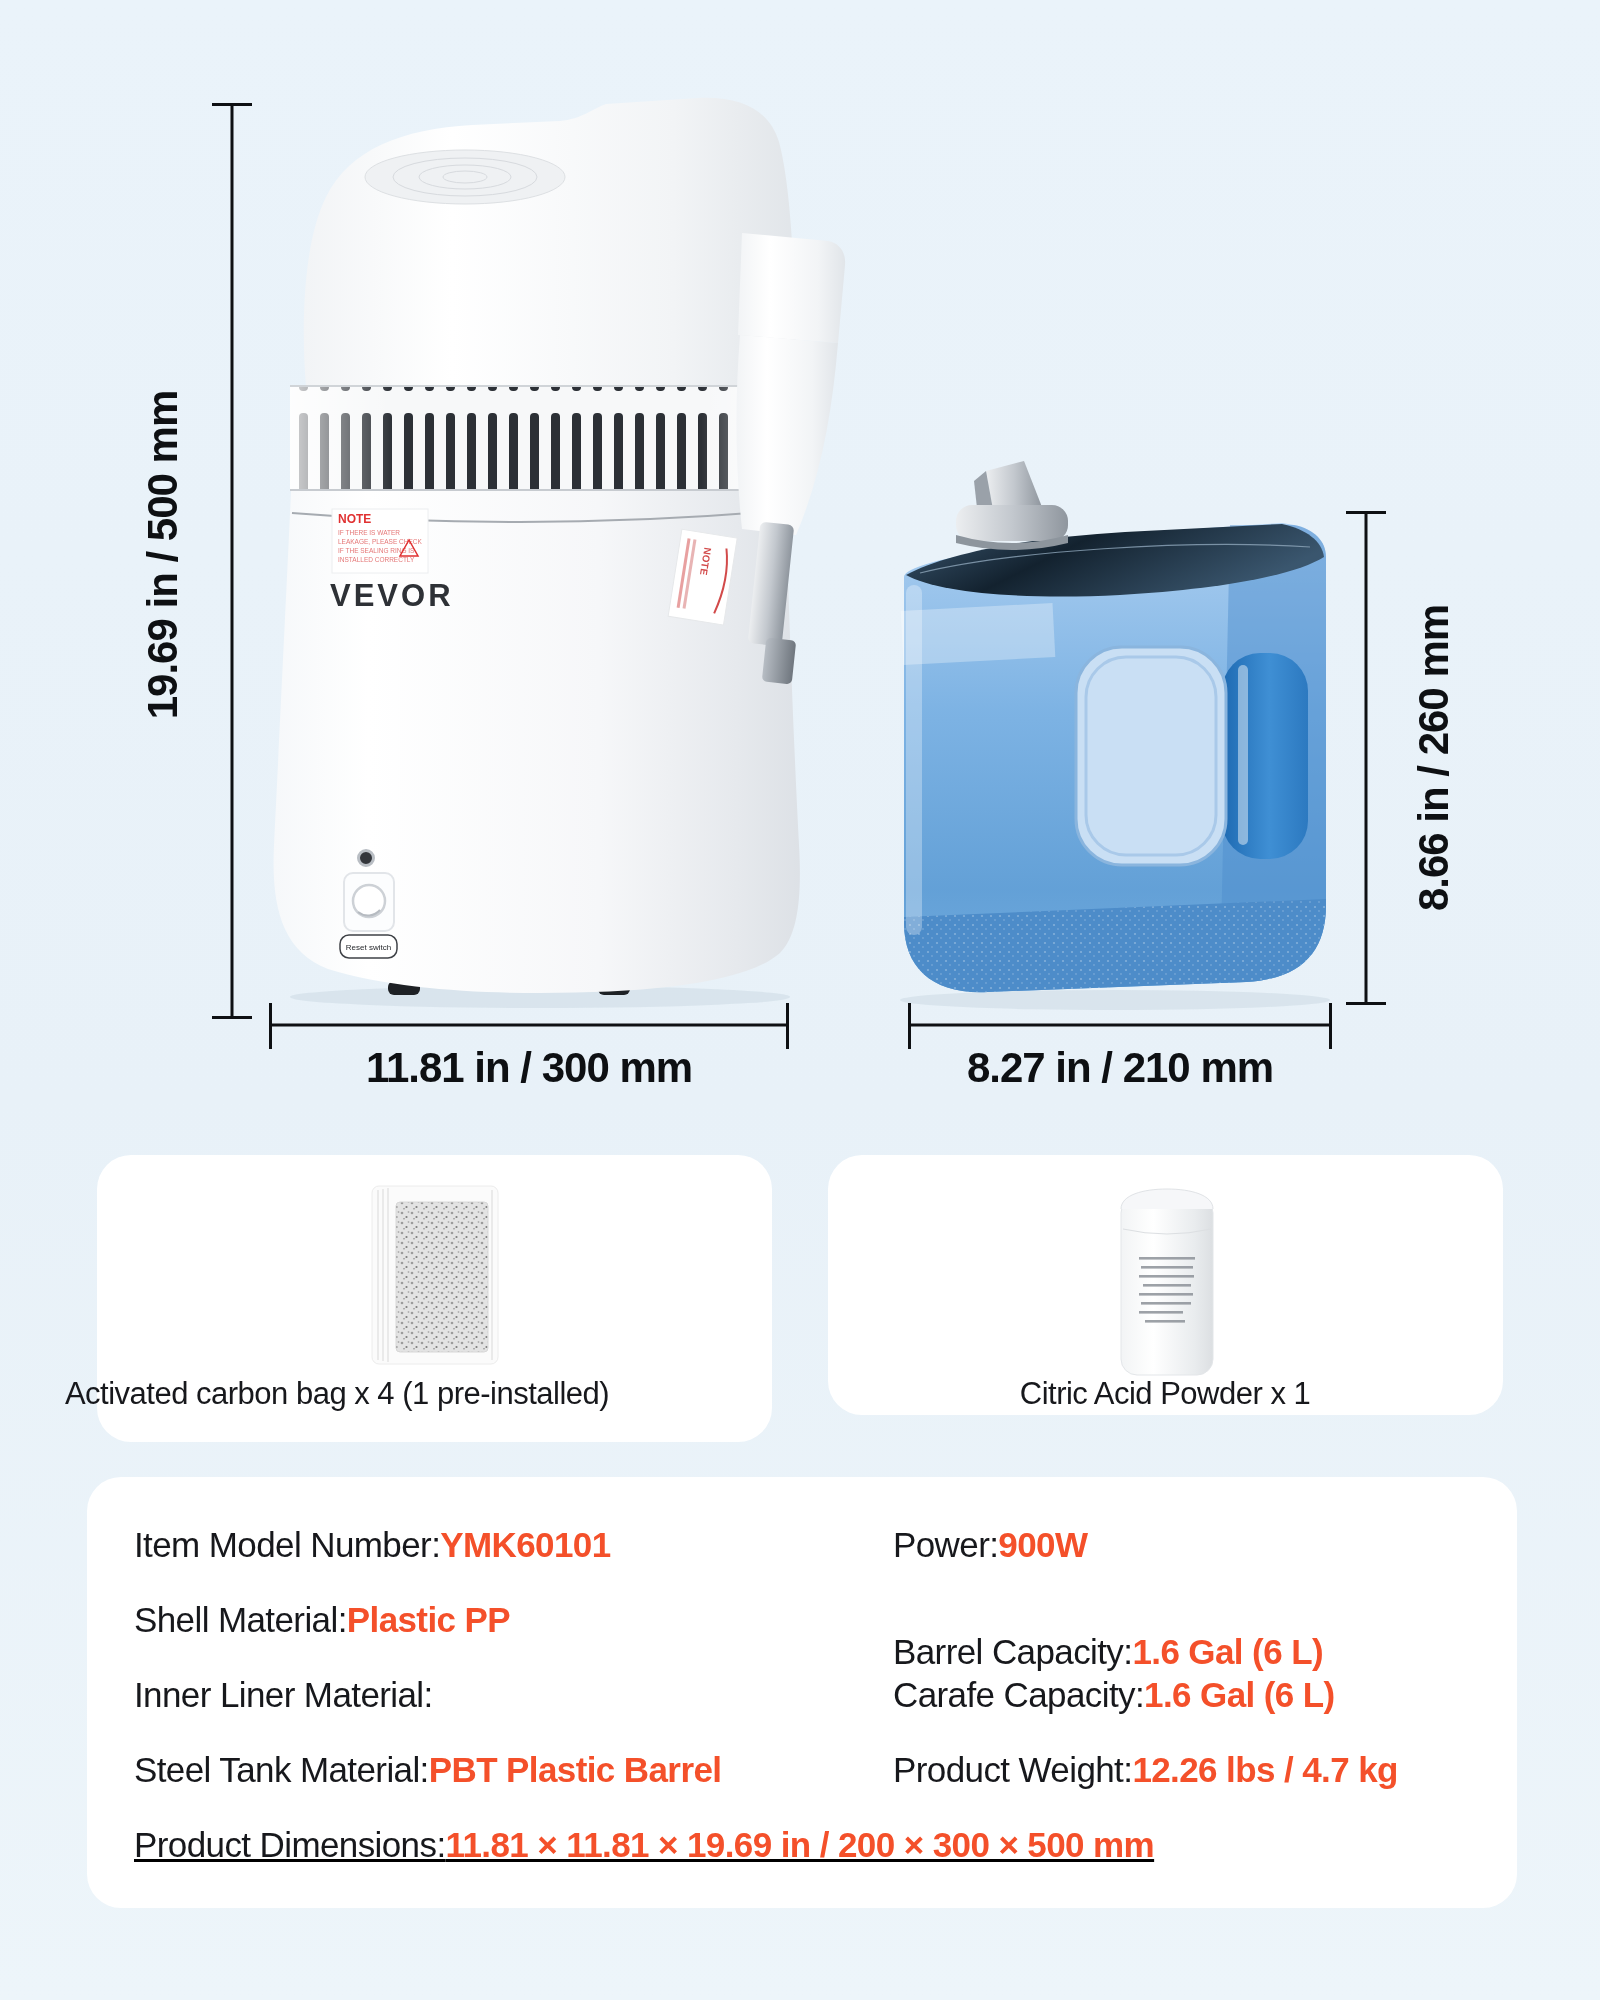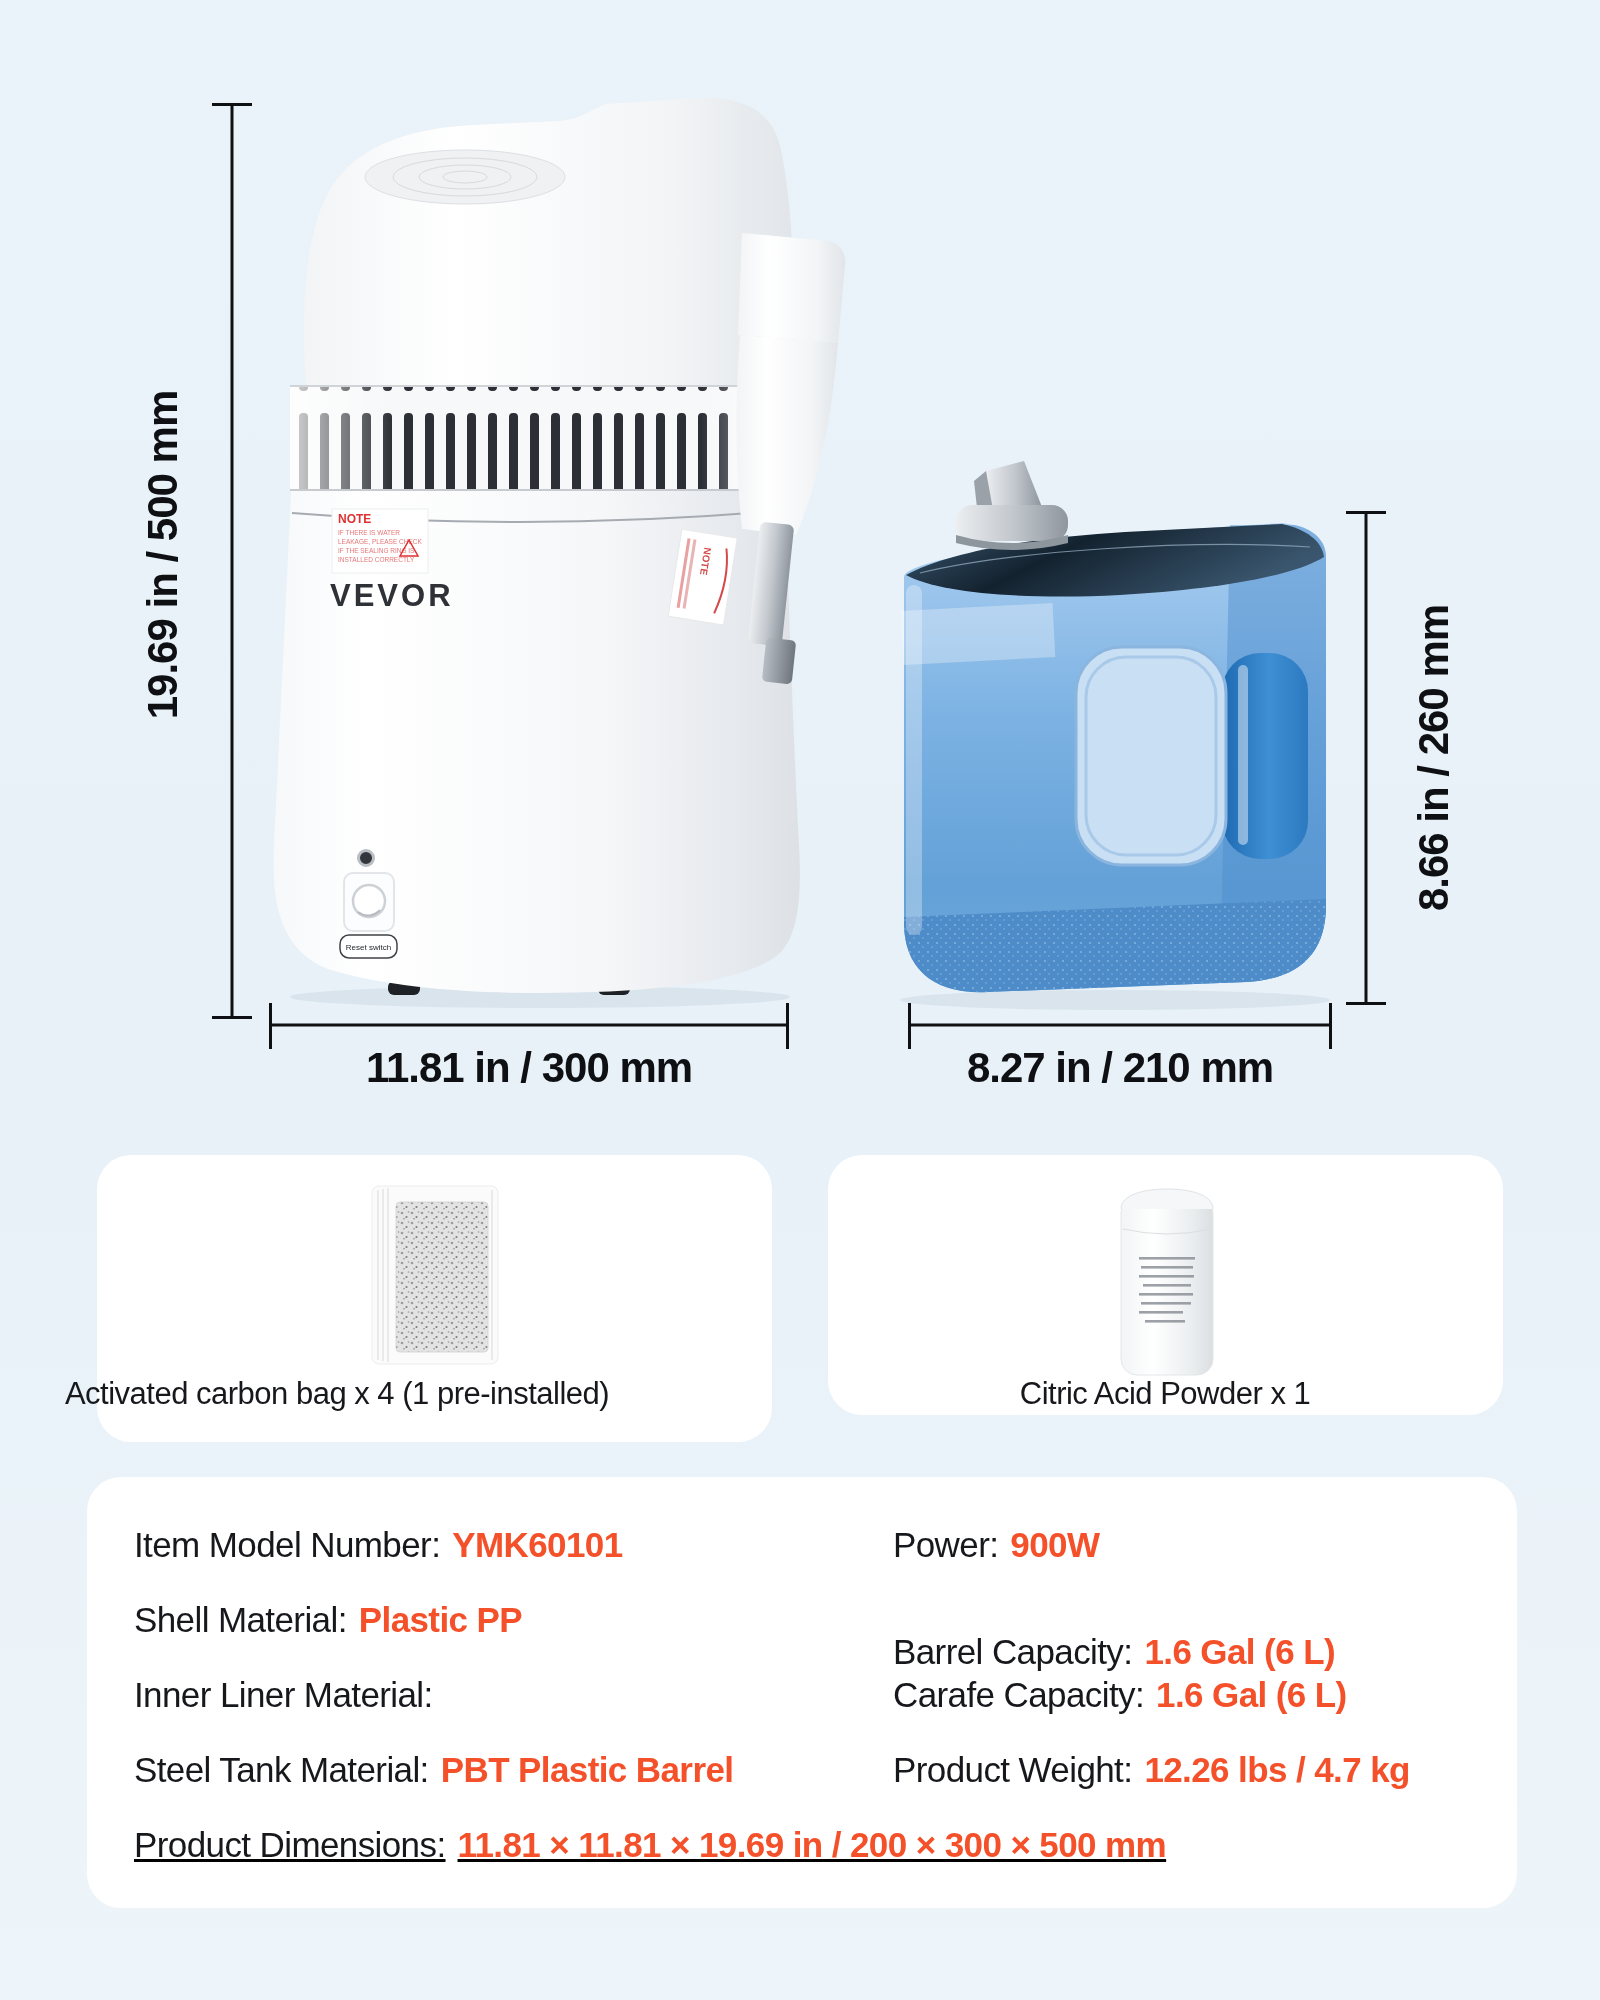--- a/index.html
+++ b/index.html
@@ -19,21 +19,21 @@
   
   .card{
     position:absolute;background:#ffffff;border-radius:34px;
   }
   .caption{
     position:absolute;font-size:31px;letter-spacing:-0.5px;color:#17181c;
     text-align:center;white-space:nowrap;transform:translateX(-50%);
   }
   
   .spec-row{
-    position:absolute;display:flex;gap:12px;align-items:baseline;
+    position:absolute;display:flex;align-items:baseline;
     font-size:35px;letter-spacing:-0.6px;line-height:46px;white-space:nowrap;
   }
   .spec-label{color:#17181c;font-weight:400;}
   .spec-value{color:#f4502a;font-weight:700;}
 </style>
 </head>
 <body>
 
 <div class="abs" style="left:0;top:0;width:1379px;height:1120px;">
 

